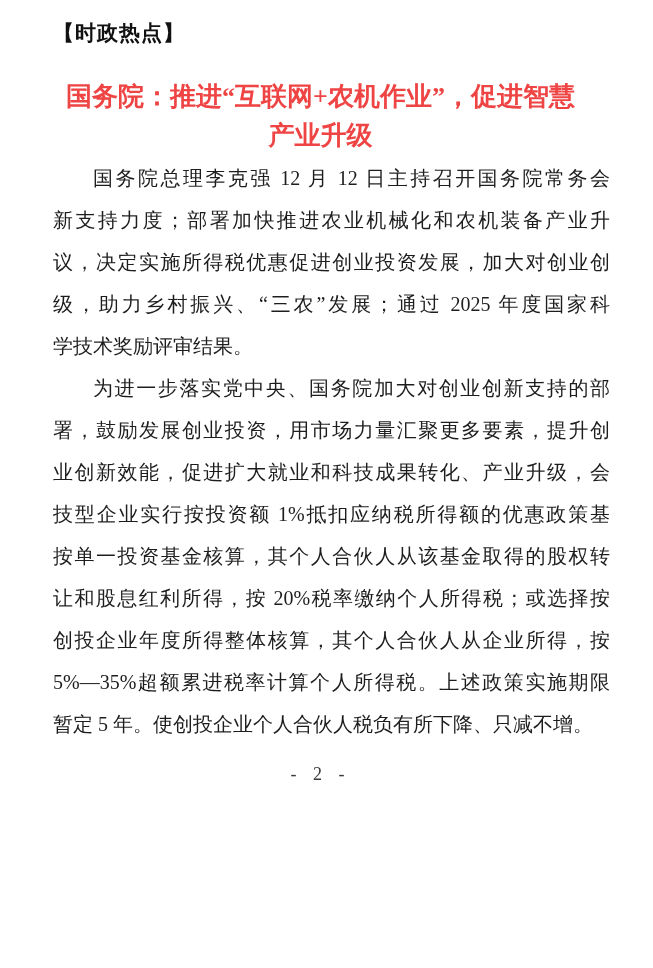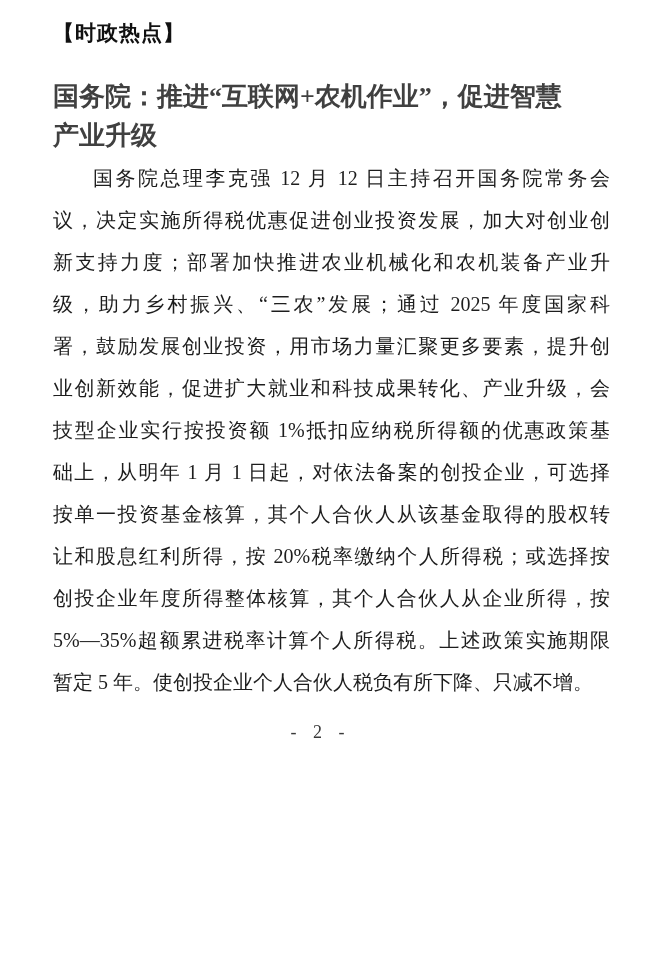--- a/index.html
+++ b/index.html
@@ -20,23 +20,24 @@
   }
   .section-tag {
     font-size: 21px;
     font-weight: bold;
     color: #111111;
     line-height: 26px;
     letter-spacing: 1px;
     margin-bottom: 31px;
   }
   .article-title {
+    text-align: center;
     font-size: 26px;
     font-weight: bold;
-    color: #404040;
+    color: #ef4444;
     line-height: 39px;
     margin-bottom: 2px;
   }
   .body-text {
     width: 557px;
   }
   .line {
     font-size: 20px;
     line-height: 42px;
     height: 42px;
@@ -69,30 +70,31 @@
 
   <div class="article-title">
     <div>国务院：推进“互联网+农机作业”，促进智慧</div>
     <div>产业升级</div>
   </div>
 
   <div class="body-text">
 
     <div>
       <div class="line first">国务院总理李克强 12 月 12 日主持召开国务院常务会</div>
+      <div class="line">新支持力度；部署加快推进农业机械化和农机装备产业升</div>
       <div class="line">议，决定实施所得税优惠促进创业投资发展，加大对创业创</div>
-      <div class="line">新支持力度；部署加快推进农业机械化和农机装备产业升</div>
       <div class="line">级，助力乡村振兴、“三农”发展；通过 2025 年度国家科</div>
+      <div class="line plast">学技术奖励评审结果。</div>
     </div>
 
     <div>
+      <div class="line first">为进一步落实党中央、国务院加大对创业创新支持的部</div>
       <div class="line">署，鼓励发展创业投资，用市场力量汇聚更多要素，提升创</div>
       <div class="line">业创新效能，促进扩大就业和科技成果转化、产业升级，会</div>
       <div class="line">技型企业实行按投资额 1%抵扣应纳税所得额的优惠政策基</div>
-      <div class="line">础上，从明年 1 月 1 日起，对依法备案的创投企业，可选择</div>
       <div class="line">按单一投资基金核算，其个人合伙人从该基金取得的股权转</div>
       <div class="line">让和股息红利所得，按 20%税率缴纳个人所得税；或选择按</div>
       <div class="line">创投企业年度所得整体核算，其个人合伙人从企业所得，按</div>
       <div class="line">5%—35%超额累进税率计算个人所得税。上述政策实施期限</div>
       <div class="line plast">暂定 5 年。使创投企业个人合伙人税负有所下降、只减不增。</div>
     </div>
 
 
   </div>
 

